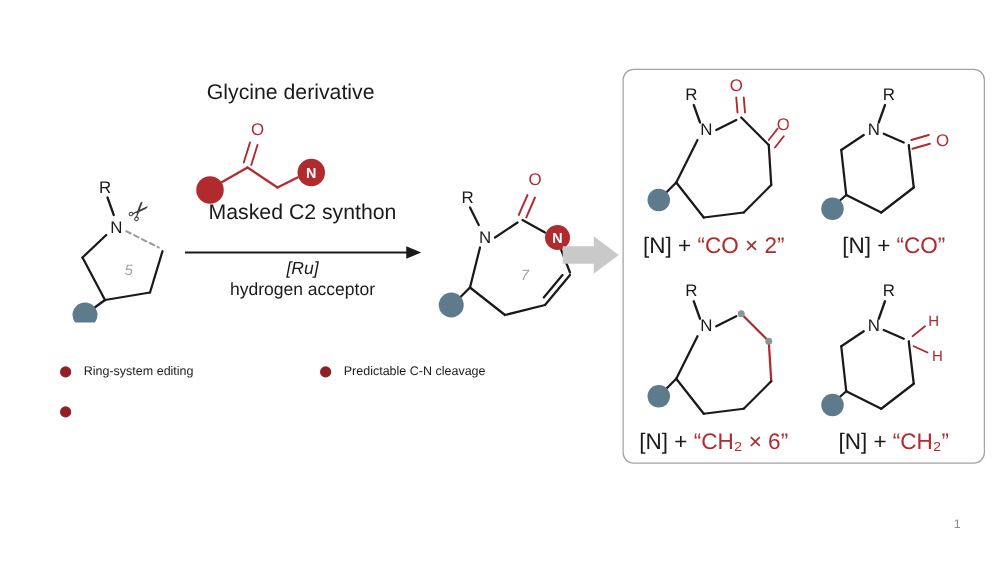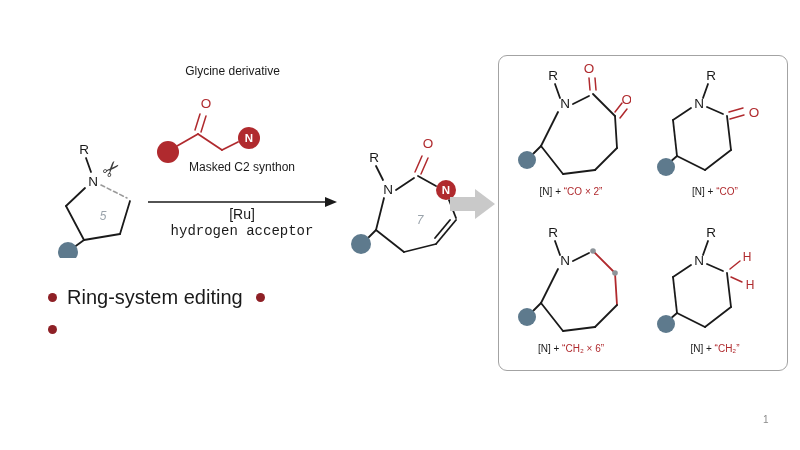--- a/index.html
+++ b/index.html
@@ -8,59 +8,59 @@
     --bullet:#8e2026; --arrow_gray:#c9c9c9;
   }
   html,body{ width:800px; height:450px; }
   body{
     background:#ffffff; color:var(--ink);
     font-family:"Liberation Sans", sans-serif;
     position:relative; overflow:hidden;
   }
   .abs{ position:absolute; }
   .center{ text-align:center; }
-  .label{ font-size:12px; color:var(--ink); }
+  .label{ font-size:17px; color:var(--ink); }
   .small{ font-size:14px; }
   svg text{ font-family:"Liberation Sans", sans-serif; }
   .atom{ font-size:13.5px; fill:var(--ink); }
   .atom-red{ fill:var(--red); }
   .atom-small{ font-size:12px; }
   .ring-num{ font-size:12px; font-style:italic; fill:var(--muted); }
   .bond{ stroke:var(--ink); stroke-width:1.8; fill:none; stroke-linecap:round; stroke-linejoin:round; }
   .bond-red{ stroke:var(--red); }
   .bond-thin{ stroke-width:1.5; }
   .bond-dashed{ stroke:#9a9a9a; stroke-dasharray:4 3; stroke-width:1.6; }
   .ball{ fill:var(--ball); stroke:none; }
   .ball-red{ fill:var(--red); }
   .ball-label{ fill:#ffffff; font-size:11.5px; font-weight:bold; }
   .dot-gray{ fill:#8d9499; }
   .panel{
     position:absolute; left:498px; top:55px; width:290px; height:316px;
     border:1.5px solid #a3a3a3; border-radius:9px;
     display:grid; grid-template-columns:1fr 1fr; grid-template-rows:1fr 1fr;
   }
   .cell{ display:flex; flex-direction:column; align-items:center; padding-top:6px; }
-  .struct-label{ font-size:10px; margin-top:2px; white-space:nowrap; }
+  .struct-label{ font-size:18px; margin-top:2px; white-space:nowrap; }
   .frag-red{ color:var(--red); }
   .bullets{ position:absolute; }
-  .bullet{ display:flex; align-items:flex-start; margin-bottom:13px; font-size:20px; line-height:19px; white-space:nowrap; }
+  .bullet{ display:flex; align-items:flex-start; margin-bottom:13px; font-size:10px; line-height:19px; white-space:nowrap; }
   .bullet-dot{ width:9px; height:9px; border-radius:50%; background:var(--bullet); margin:5px 10px 0 0; flex:none; }
   .scissors{ position:absolute; left:103px; top:157px; font-size:21px; color:#3d3d3d; transform:rotate(-48deg); }
   .pagenum{ position:absolute; left:763px; top:414px; font-size:10px; color:#8a8a8a; }
 </style>
 </head>
 <body>
 
 <div class="abs center label" style="left:150px; top:64px; width:165px;">Glycine derivative</div>
 
 <div class="abs center label" style="left:146px; top:160px; width:192px;">Masked C2 synthon</div>
 
-<div class="abs center small" style="left:146px; top:206px; width:192px;">[Ru]</div>
-
-<div class="abs center small" style="left:146px; top:223px; width:192px;font-family:Liberation Mono, monospace;">hydrogen acceptor</div>
+<div class="abs center small" style="left:146px; top:206px; width:192px;font-style:italic;">[Ru]</div>
+
+<div class="abs center small" style="left:146px; top:223px; width:192px;">hydrogen acceptor</div>
 
 <svg class="abs" style="left:40px; top:128px;" width="120" height="130" viewBox="0 0 120 130">
   <text class="atom" x="44" y="26" text-anchor="middle">R</text>
   <line class="bond" x1="46" y1="30" x2="51" y2="44"></line>
   <text class="atom" x="53" y="58" text-anchor="middle">N</text>
   <g>
     <line class="bond bond-dashed" x1="61" y1="57" x2="87" y2="70"></line>
     <line class="bond" x1="90" y1="73" x2="80" y2="106"></line>
     <line class="bond" x1="80" y1="106" x2="44" y2="112"></line>
     <line class="bond" x1="44" y1="112" x2="26" y2="78"></line>
@@ -221,16 +221,17 @@
     <span>Ring-system editing</span>
   </div>
   <div class="bullet">
     <span class="bullet-dot"></span>
   </div>
 </div>
 
 <div class="bullets" style="left:256px; top:288px;">
   <div class="bullet">
     <span class="bullet-dot"></span>
+    <span>Predictable C-N cleavage</span>
   </div>
 </div>
 
 <div class="pagenum">1</div>
 
 </body></html>

